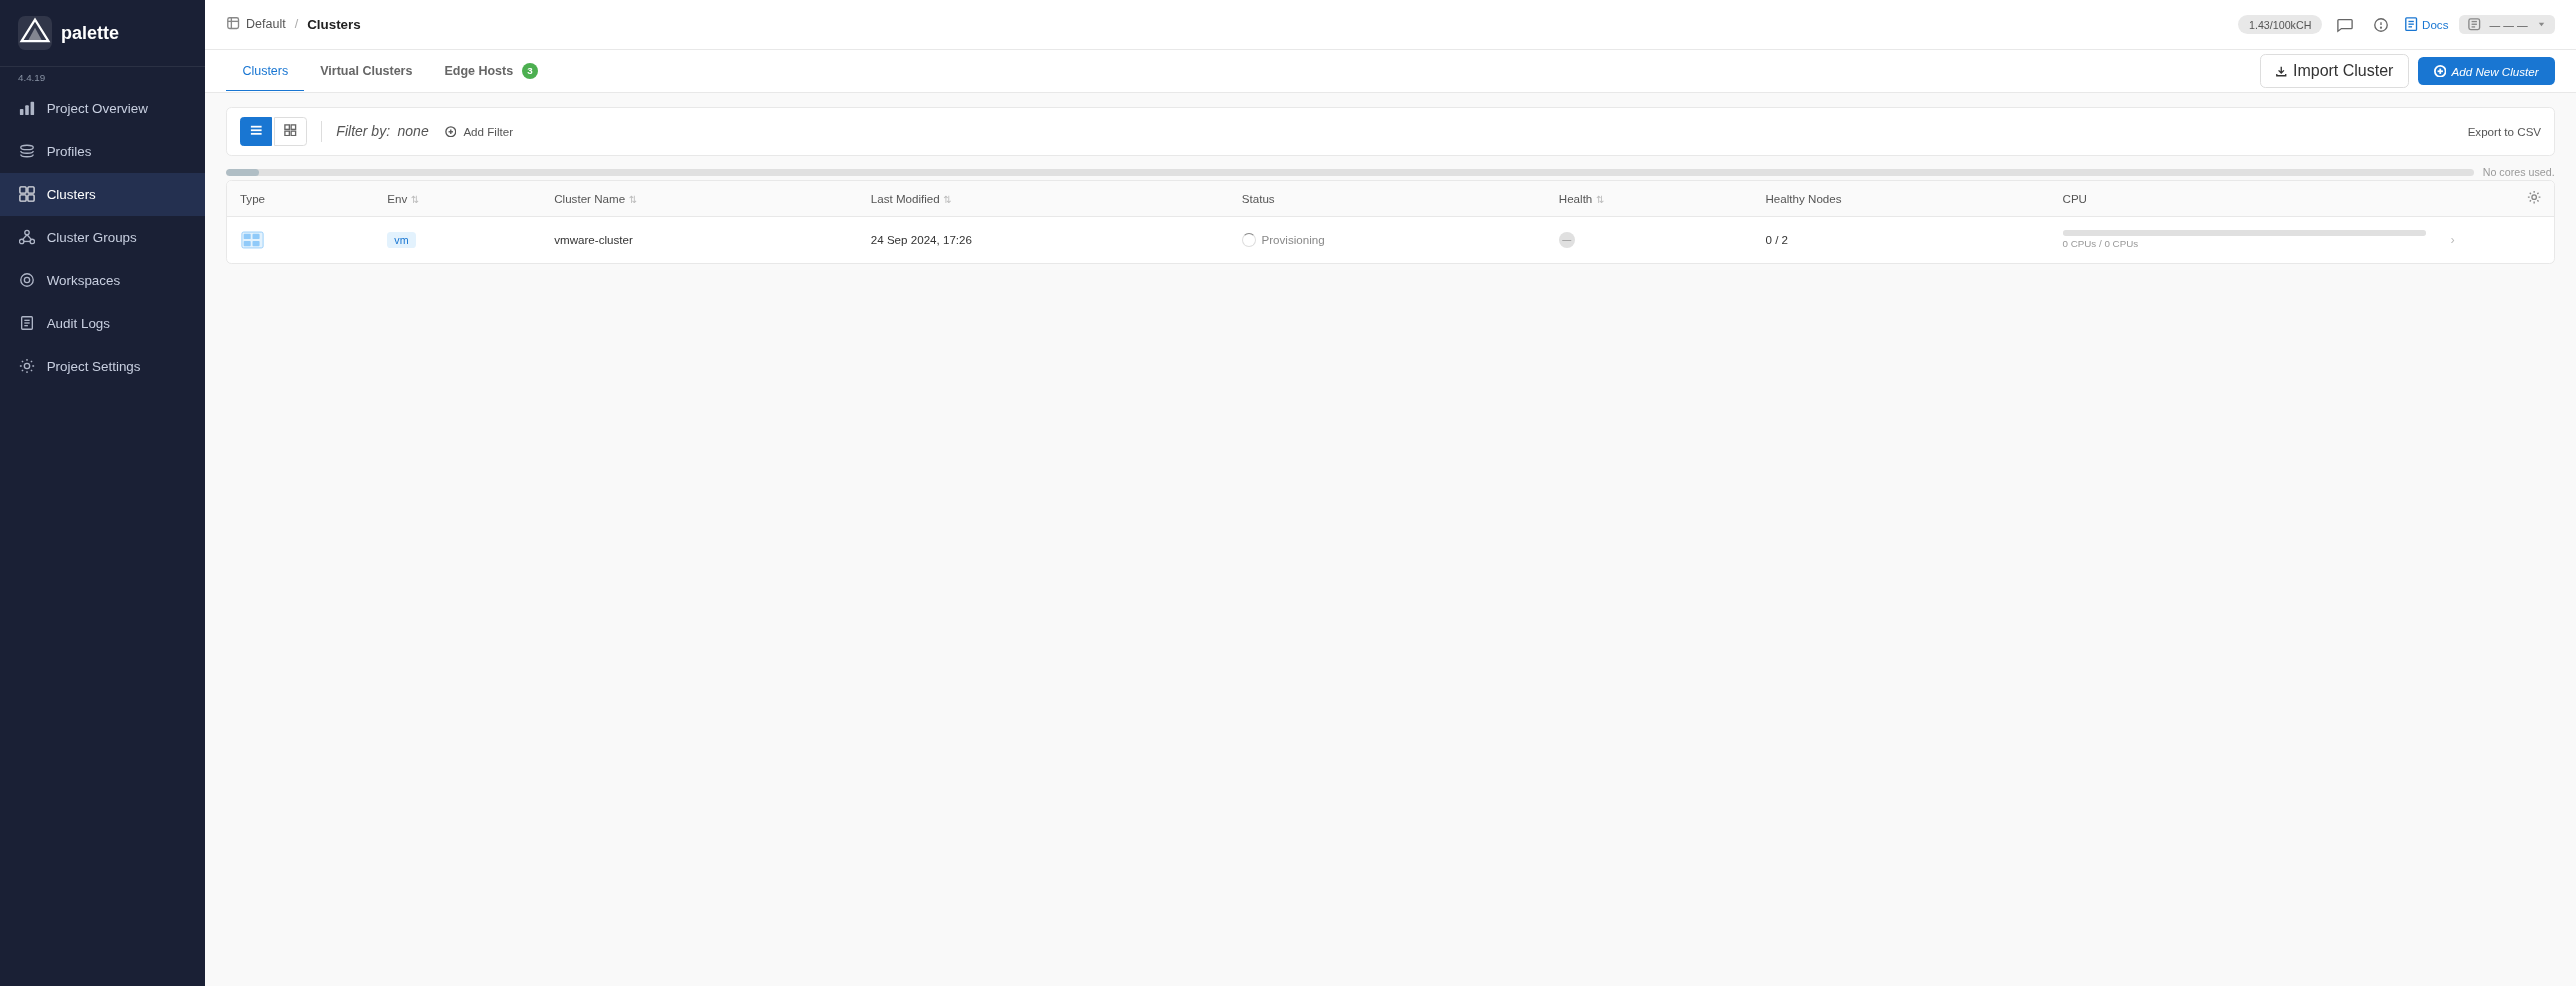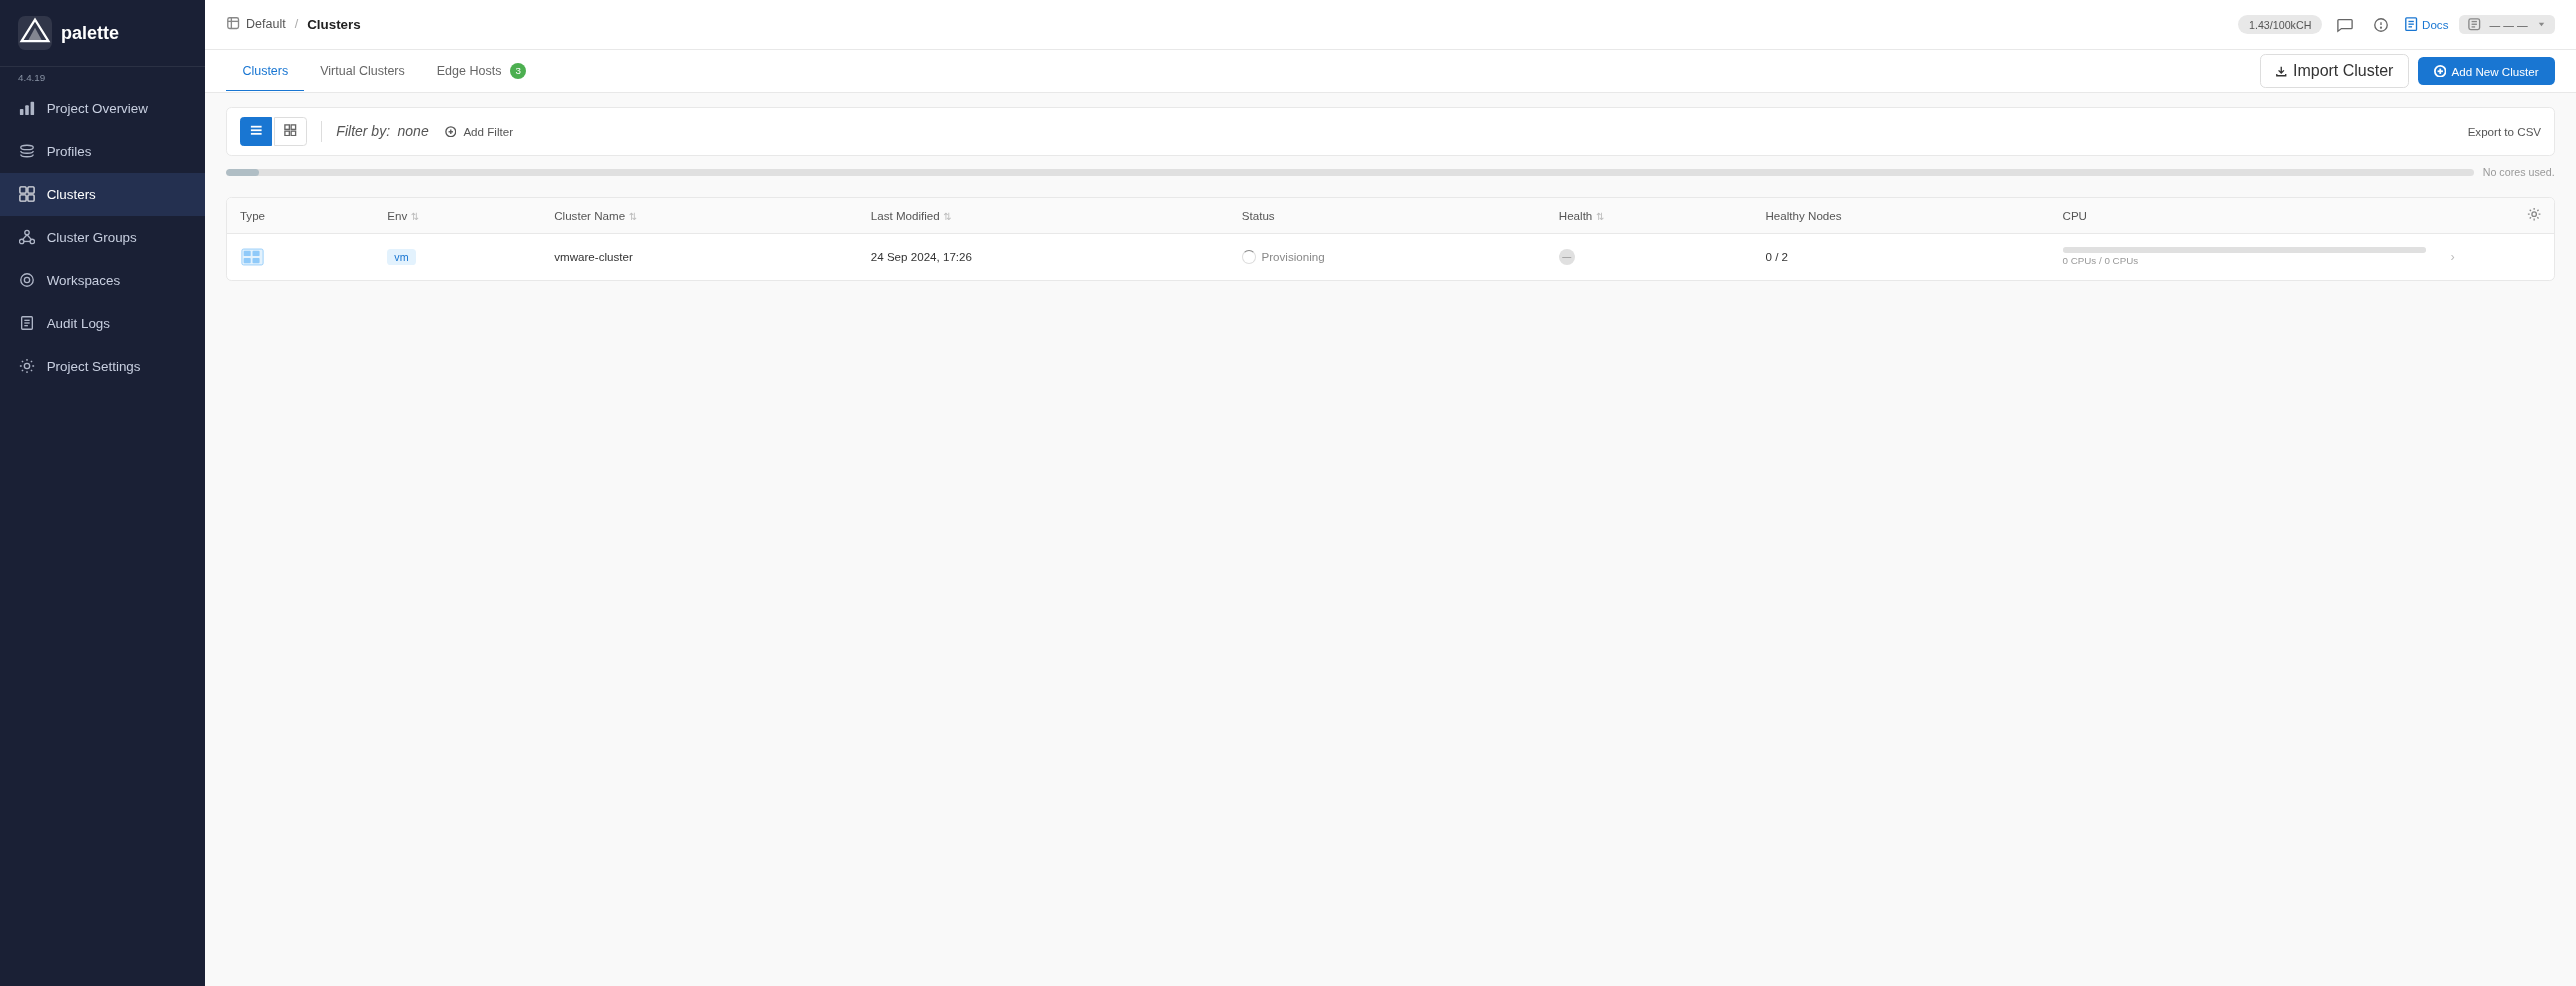--- a/index.html
+++ b/index.html
@@ -138,21 +138,21 @@
       padding: 0 21.4px;
       border-bottom: 0.9px solid #e8e8e8;
       background: #fff;
       gap: 0;
     }
     .tab-item {
       padding: 12.5px 16px;
       cursor: pointer;
       color: #666;
       font-size: 12.5px;
-      font-weight: 400;
+      font-weight: 700;
       border-bottom: 1.8px solid transparent;
       position: relative;
     }
     .tab-item.active {
       color: #1976d2;
       border-bottom: 1.8px solid #1976d2;
       font-weight: 500;
     }
     .tab-badge {
       background: #4caf50;
@@ -189,20 +189,21 @@
       align-items: center;
       gap: 5.4px;
       padding: 7.1px 16px;
       border: none;
       border-radius: 5.4px;
       background: #1976d2;
       cursor: pointer;
       font-size: 11.6px;
       color: #fff;
       font-weight: 500;
+      font-style: italic;
     }
 
     
     .content {
       flex: 1;
       overflow-y: auto;
       padding: 14.3px 21.4px;
       background: #f9f9f9;
     }
 
@@ -253,21 +254,21 @@
       font-size: 11.6px;
       color: #555;
       cursor: pointer;
     }
 
     
     .usage-bar-row {
       display: flex;
       align-items: center;
       justify-content: flex-end;
-      margin-bottom: 19px;
+      margin-bottom: 2px;
       gap: 9px;
     }
     .usage-bar {
       flex: 1;
       height: 7.1px;
       background: #e0e0e0;
       border-radius: 3.6px;
       overflow: hidden;
     }
     .usage-bar-fill {

